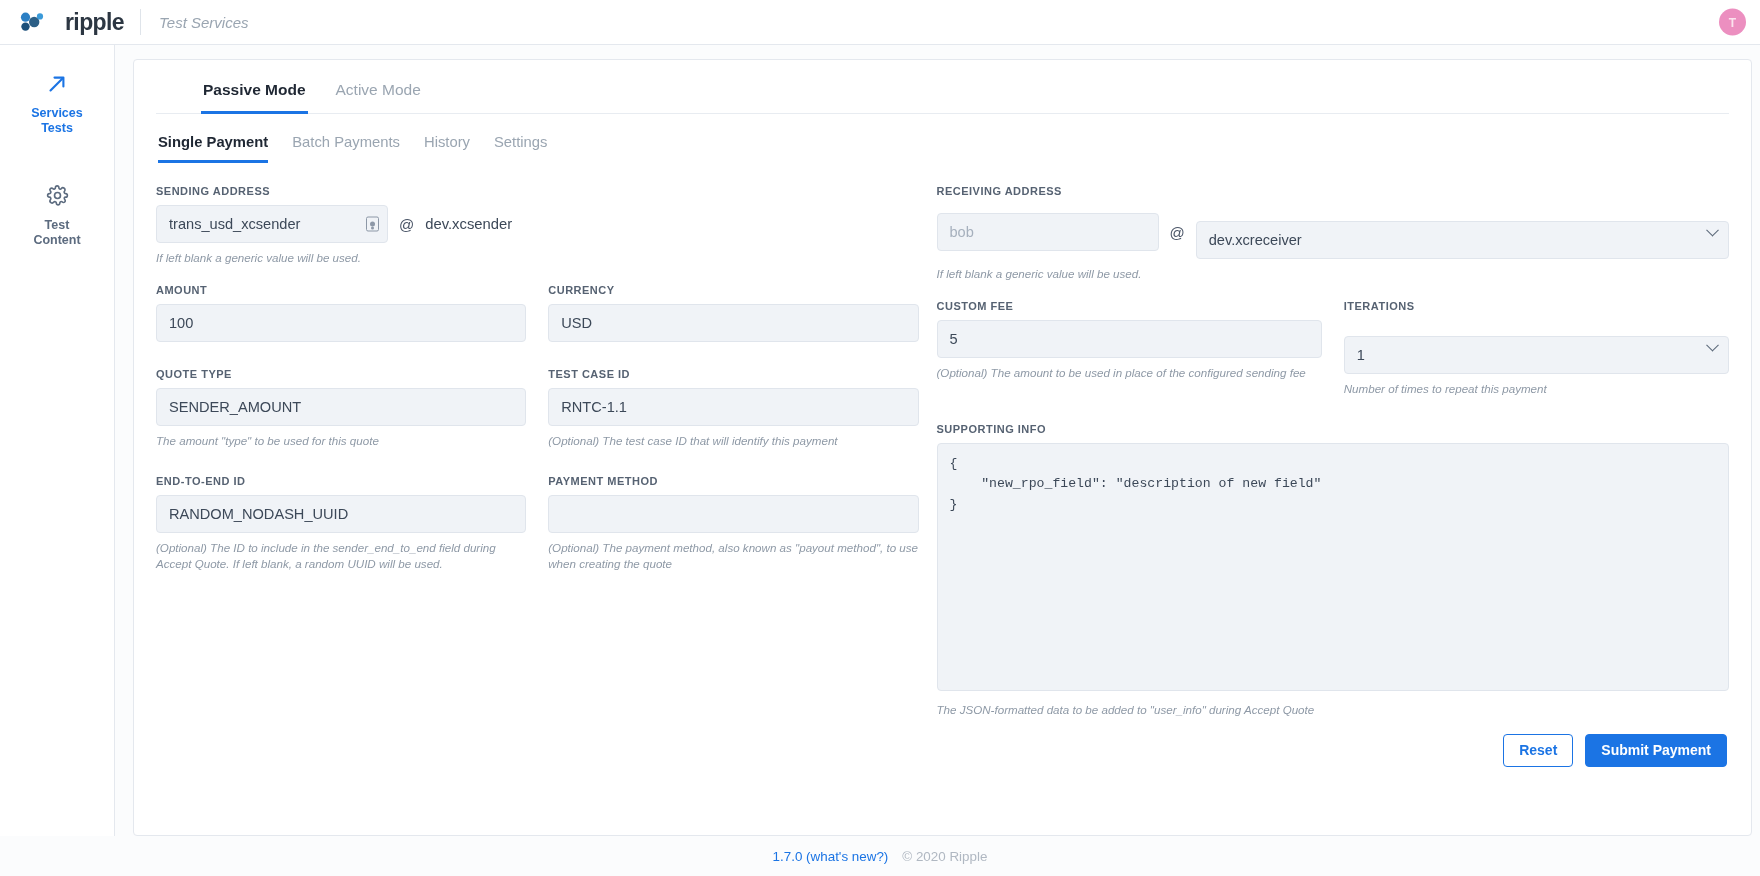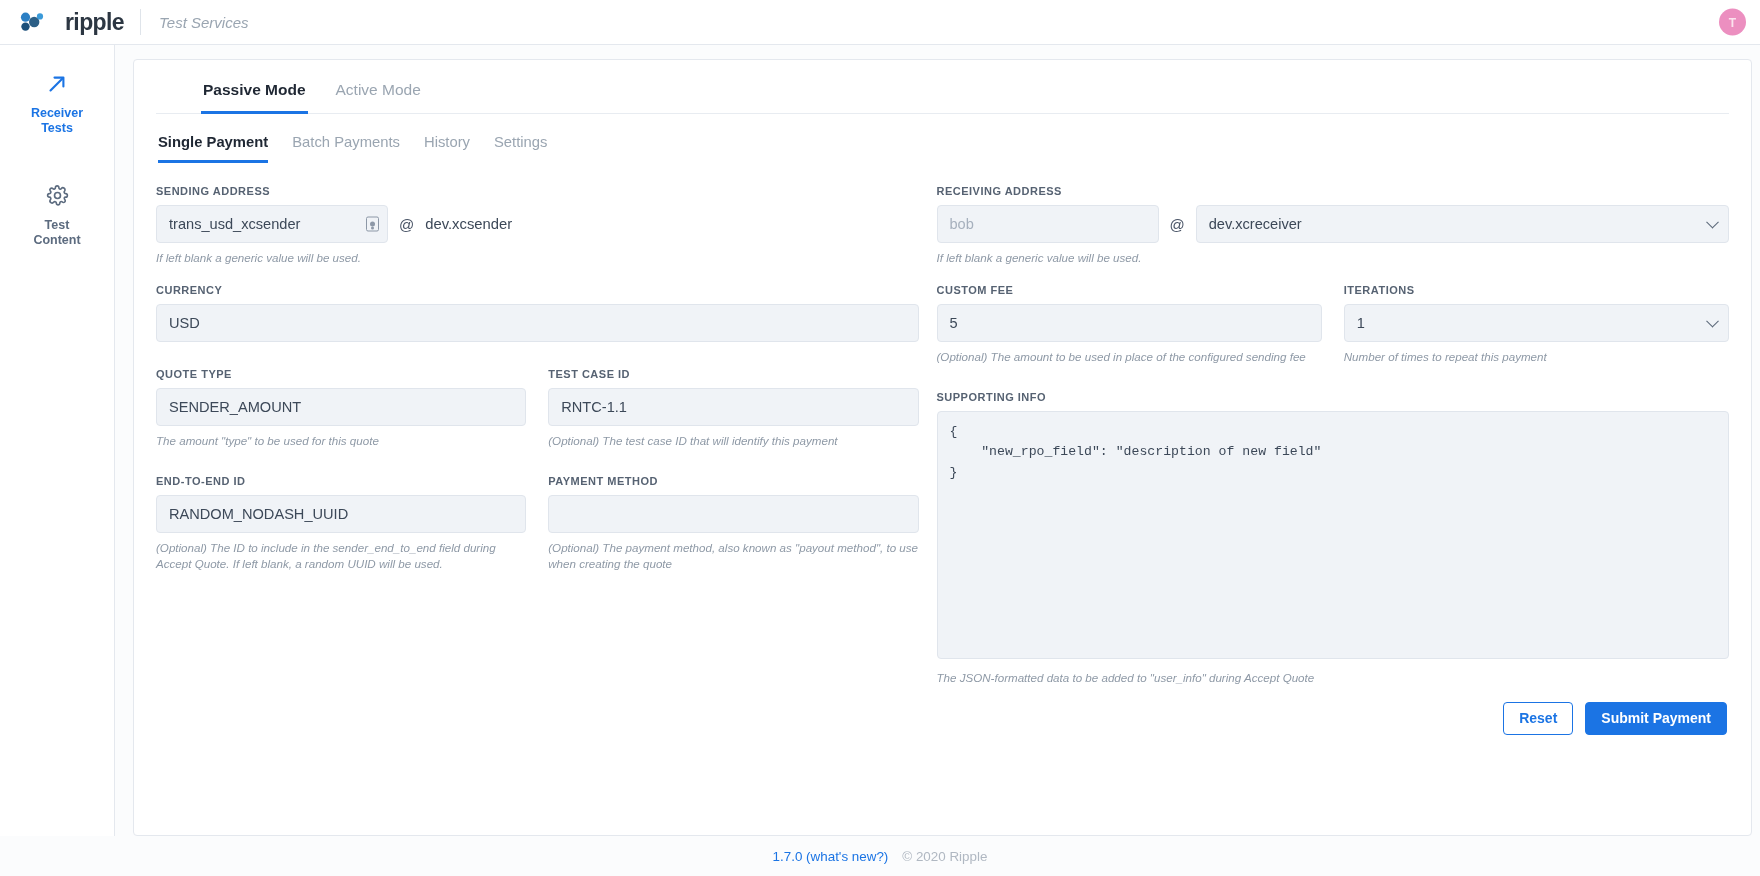--- a/index.html
+++ b/index.html
@@ -103,21 +103,21 @@
   .card-ico i {
     display:block; width:5px; height:5px; border-radius:50%; background:#8d98a7;
     box-shadow:0 4px 0 -1px #8d98a7;
   }
   .at-sym { font-size:15px; color:#4a5567; }
   .addr-domain { font-size:14.8px; color:#3c4858; }
 
   .recv-line { display:flex; align-items:center; gap:11px; }
   .recv-name { width:222px; }
   .select-wrap { position:relative; flex:1; min-width:0; }
-  .select-wrap .inp { padding-right:30px; }
+  .select-wrap .inp { padding-right:30px;margin-top:16px; }
   .chev {
     position:absolute; right:12px; top:50%; width:9px; height:9px;
     border-right:1.7px solid #5b6879; border-bottom:1.7px solid #5b6879;
     transform:translateY(-70%) rotate(45deg); pointer-events:none;
   }
 
   .ta {
     width:100%; height:248px; background:#f0f3f7; border:1px solid #e0e5ec; border-radius:4px;
     padding:10px 12px; font-size:13.2px; color:#3c4858; resize:none; outline:none;
     font-family:"Liberation Mono", monospace; line-height:1.55; white-space:pre;
@@ -163,21 +163,21 @@
     <div class="sidebar">
 
       <div class="side-item active">
         <span class="side-ico">
           <svg width="22" height="22" viewBox="0 0 22 22" fill="none" stroke="#1b74e4" stroke-width="2.1" stroke-linecap="round" stroke-linejoin="round">
             <line x1="4.5" y1="17.5" x2="17" y2="5"></line>
             <polyline points="8.5,4.6 17.4,4.6 17.4,13.5"></polyline>
           </svg>
         </span>
         <span class="side-label">
-          <span>Receiver</span><br>
+          <span>Services</span><br>
           <span>Tests</span>
         </span>
       </div>
 
       <div class="side-item inactive">
         <span class="side-ico">
           <svg width="23" height="23" viewBox="0 0 24 24" fill="none" stroke="#5c6b7f" stroke-width="1.7" stroke-linecap="round" stroke-linejoin="round">
             <circle cx="12" cy="12" r="3.1"></circle>
             <path d="M19.2 14.5a1.5 1.5 0 0 0 .3 1.65l.05.05a1.8 1.8 0 1 1-2.55 2.55l-.05-.05a1.5 1.5 0 0 0-1.65-.3 1.5 1.5 0 0 0-.9 1.37V20a1.8 1.8 0 1 1-3.6 0v-.1a1.5 1.5 0 0 0-.98-1.37 1.5 1.5 0 0 0-1.65.3l-.05.05A1.8 1.8 0 1 1 4.6 16.3l.05-.05a1.5 1.5 0 0 0 .3-1.65 1.5 1.5 0 0 0-1.37-.9H3.5a1.8 1.8 0 1 1 0-3.6h.1a1.5 1.5 0 0 0 1.37-.98 1.5 1.5 0 0 0-.3-1.65L4.6 7.4A1.8 1.8 0 1 1 7.15 4.85l.05.05a1.5 1.5 0 0 0 1.65.3h.07a1.5 1.5 0 0 0 .9-1.37V3.7a1.8 1.8 0 1 1 3.6 0v.1a1.5 1.5 0 0 0 .9 1.37 1.5 1.5 0 0 0 1.65-.3l.05-.05A1.8 1.8 0 1 1 19.4 7.4l-.05.05a1.5 1.5 0 0 0-.3 1.65v.07a1.5 1.5 0 0 0 1.37.9h.1a1.8 1.8 0 1 1 0 3.6h-.1a1.5 1.5 0 0 0-1.37.9z"></path>
           </svg>
@@ -221,20 +221,24 @@
                 <span class="at-sym">@</span>
                 <span class="addr-domain">dev.xcsender</span>
               </div>
               <div class="hint">If left blank a generic value will be used.</div>
             </div>
 
             <div class="spacer-18"></div>
 
             <div class="field-row">
               <div class="field">
+                <span class="flabel">Amount</span>
+                <input class="inp" value="100" style="">
+              </div>
+              <div class="field">
                 <span class="flabel">Currency</span>
                 <input class="inp" value="USD" style="">
               </div>
             </div>
 
             <div class="spacer-26"></div>
 
             <div class="field-row">
               <div class="field">
                 <span class="flabel">Quote Type</span>

